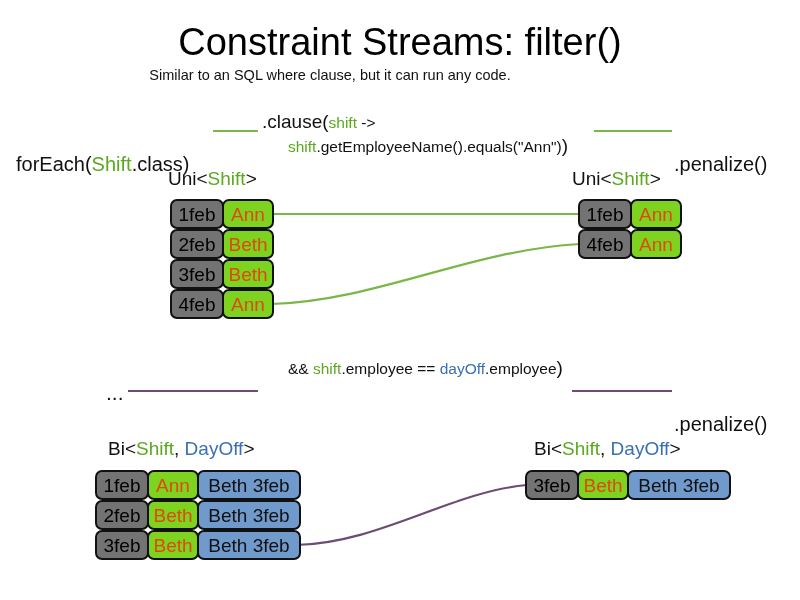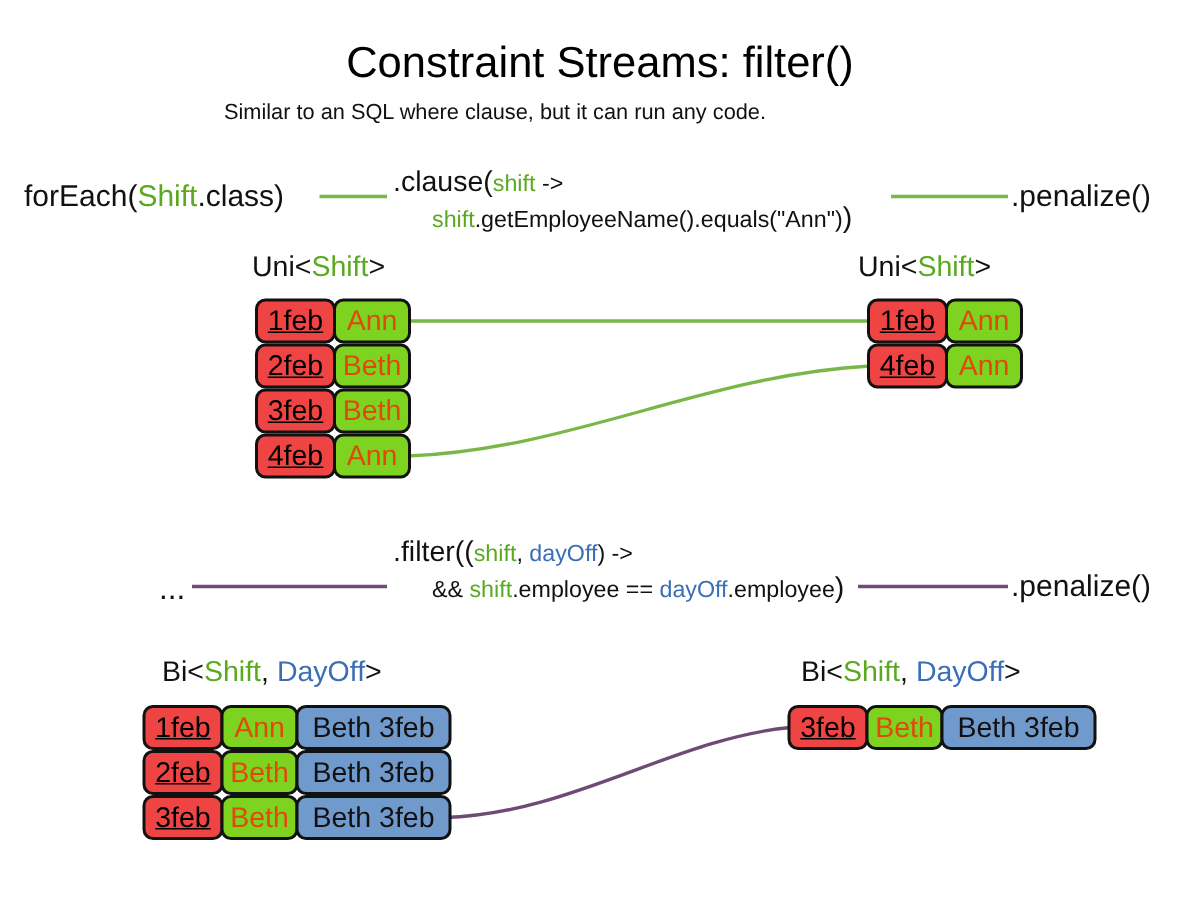--- a/index.html
+++ b/index.html
@@ -25,21 +25,21 @@
     width: 800px; height: 600px;
     pointer-events: none;
   }
 
   
   .title {
     position: absolute;
     left: 0; top: 20px;
     width: 800px;
     text-align: center;
-    font-size: 29px;
+    font-size: 38px;
     line-height: 44px;
     font-weight: 400;
     color: #000;
     white-space: nowrap;
   }
   .subtitle {
     position: absolute;
     left: 0; top: 66px;
     width: 660px;
     text-align: center;
@@ -48,20 +48,21 @@
     color: #111;
   }
 
   
   .node-label {
     position: absolute;
     font-size: 20px;
     line-height: 25px;
     white-space: nowrap;
     color: #111;
+    margin-top: 33px;
   }
   .code-block {
     position: absolute;
     white-space: nowrap;
     color: #111;
   }
   .code-l1 { font-size: 19px; line-height: 24px; }
   .code-l2 { font-size: 15.5px; line-height: 21px; }
   .ind1 { padding-left: 26px; display: block; }
   .ind2 { padding-left: 26px; display: block; text-align: center; }
@@ -99,24 +100,23 @@
     border-radius: 7px;
     display: flex;
     align-items: center;
     justify-content: center;
     font-size: 19px;
     line-height: 19px;
     padding: 0 5px;
     background: #7ed321;
   }
   .cell.date {
-    background: #ef4444;
+    background: #737373;
     color: #000;
     margin-right: -2px;
-    text-decoration: underline;
   }
   .cell.name {
     background: #7ed321;
     color: #e0490b;
   }
   .cell.dayoff {
     background: #7099cc;
     color: #111;
     margin-left: -2px;
   }
@@ -187,21 +187,20 @@
     <div class="cell name" style="width:52px;">Ann</div>
   </div>
   <div class="card" style="left:578px; top:229px;">
     <div class="cell date" style="width:54px;">4feb</div>
     <div class="cell name" style="width:52px;">Ann</div>
   </div>
 
   <div class="ellipsis" style="left:106px; top:382px;">...</div>
 
   <div class="code-block" style="left:262px; top:357px;">
-    <div class="code-l1"><span>.filter((</span><span class="t-shift" style="font-size:15.5px;">shift</span><span style="font-size:15.5px;">, </span><span class="t-dayoff" style="font-size:15.5px;">dayOff</span><span style="font-size:15.5px;">) -&gt;</span></div>
     <div class="code-l2 ind2"><span>&amp;&amp; </span><span class="t-shift">shift</span><span>.employee == </span><span class="t-dayoff">dayOff</span><span>.employee</span><span style="font-size:19px;">)</span></div>
   </div>
 
   <div class="node-label" style="left:674px; top:379px;">.penalize()</div>
 
   <div class="type-label" style="left:108px; top:437px;">
     <span>Bi&lt;</span><span class="g">Shift</span><span>, </span><span class="b">DayOff</span><span>&gt;</span>
   </div>
 
   <div class="type-label" style="left:534px; top:437px;">

